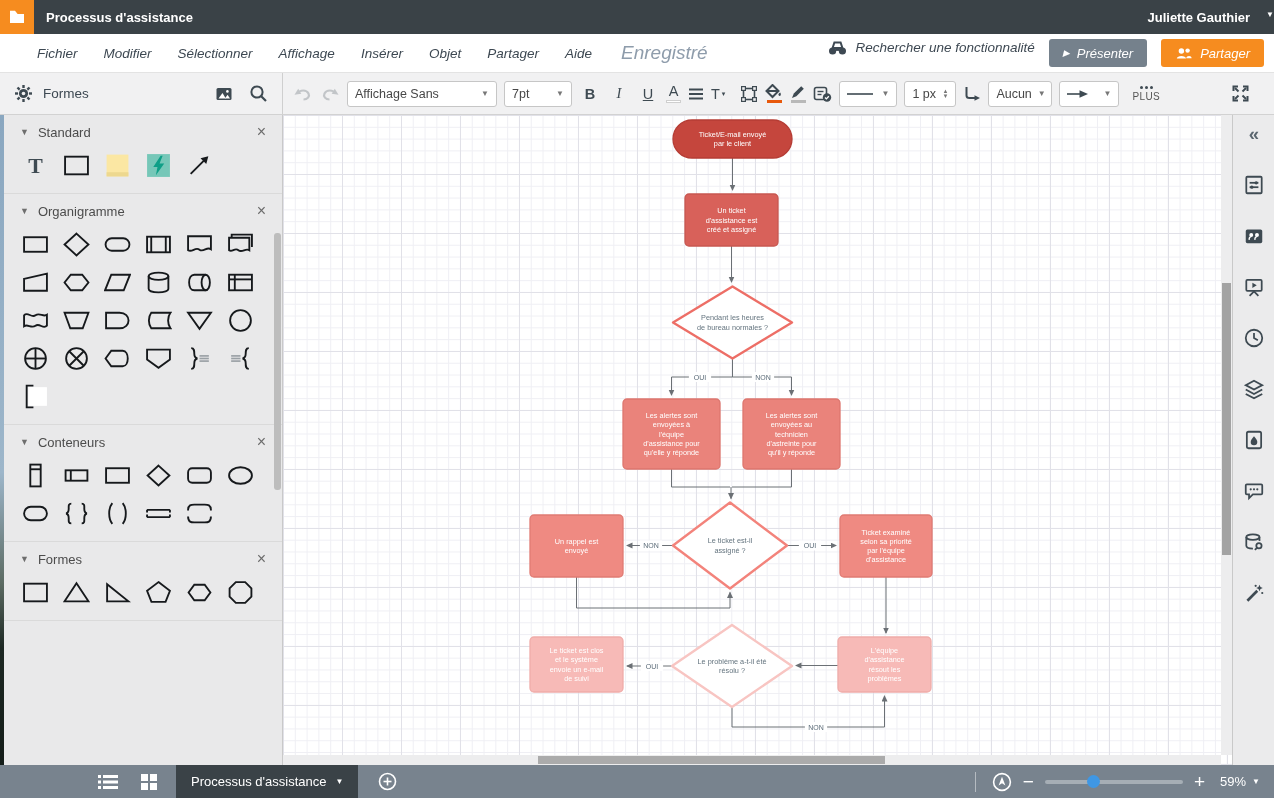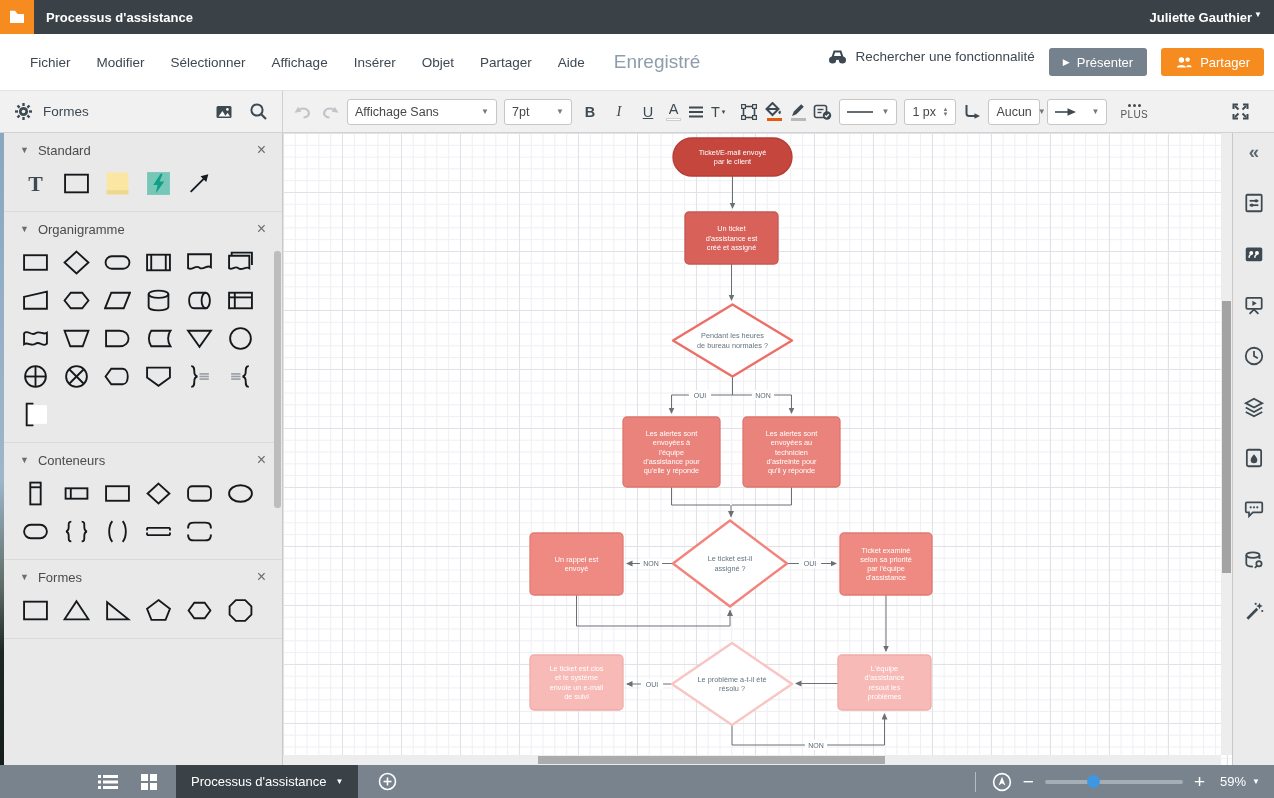--- a/index.html
+++ b/index.html
@@ -3,25 +3,25 @@
 <meta charset="utf-8">
 <style>
   * { margin:0; padding:0; box-sizing:border-box; }
   body { font-family:"Liberation Sans", sans-serif; width:1274px; height:798px; overflow:hidden; background:#fff; }
   #app { width:1274px; height:798px; display:flex; flex-direction:column; }
 
   
   #titlebar { height:34px; background:#3a4247; display:flex; align-items:center; flex:0 0 auto; }
   #logo { width:34px; height:34px; background:#f68c1f; display:flex; align-items:center; justify-content:center; }
   #doc-title { color:#fff; font-size:13px; font-weight:bold; margin-left:12px; }
-  #user-menu { margin-left:auto; margin-right:12px; color:#fff; font-size:13px; font-weight:bold; display:flex; gap:2px; cursor:pointer; }
+  #user-menu { margin-left:auto; color:#fff; font-size:13px; font-weight:bold; display:flex; gap:16px; cursor:pointer; }
   #user-menu .caret { font-size:8px; }
 
   
-  #menubar { height:56px; background:#fff; display:flex; align-items:center; flex:0 0 auto; padding-left:17px; }
+  #menubar { height:38px; background:#fff; display:flex; align-items:center; flex:0 0 auto; padding-left:24px;font-style:italic; }
   .menu-item { font-size:13.5px; color:#3d4852; padding:0 13px; cursor:pointer; }
   #saved-status { font-size:19px; color:#8e9cab; margin-left:16px; }
   #menu-right { margin-left:auto; display:flex; align-items:flex-start; gap:14px; margin-right:10px; }
   #feature-search { display:flex; align-items:center; gap:8px; font-size:13.5px; color:#3d4852; cursor:pointer; }
   .btn { height:28px; border-radius:3px; display:flex; align-items:center; gap:7px; padding:0 14px; font-size:13px; color:#fff; cursor:pointer; }
   #present-btn { background:#75818c; }
   #present-btn .play { font-size:9px; }
   #share-btn { background:#f68c1f; }
 
   
@@ -280,21 +280,21 @@
             <span>▲</span>
             <span>▼</span>
           </span>
       </span>
       <span class="tb-icon">
         <svg width="18" height="17" viewBox="0 0 18 17">
             <path d="M3.5,2 V10.5 C3.5,12.5 4.5,13 6.5,13 H12" fill="none" stroke="#3e4a52" stroke-width="2"></path>
             <polygon points="17,13 11.5,10.3 11.5,15.7" fill="#3e4a52"></polygon>
           </svg>
       </span>
-      <span class="tb-select" style="width:52px">
+      <span class="tb-select" style="width:64px">
         <span>Aucun</span>
           <span class="caret">▼</span>
       </span>
       <span class="tb-select" style="width:60px">
         <svg width="22" height="10" viewBox="0 0 22 10">
             <line x1="0" y1="5" x2="13" y2="5" stroke="#3e4a52" stroke-width="1.6"></line>
             <polygon points="21,5 12.5,1.2 12.5,8.8" fill="#3e4a52"></polygon>
           </svg>
         <span class="caret">▼</span>
       </span>

